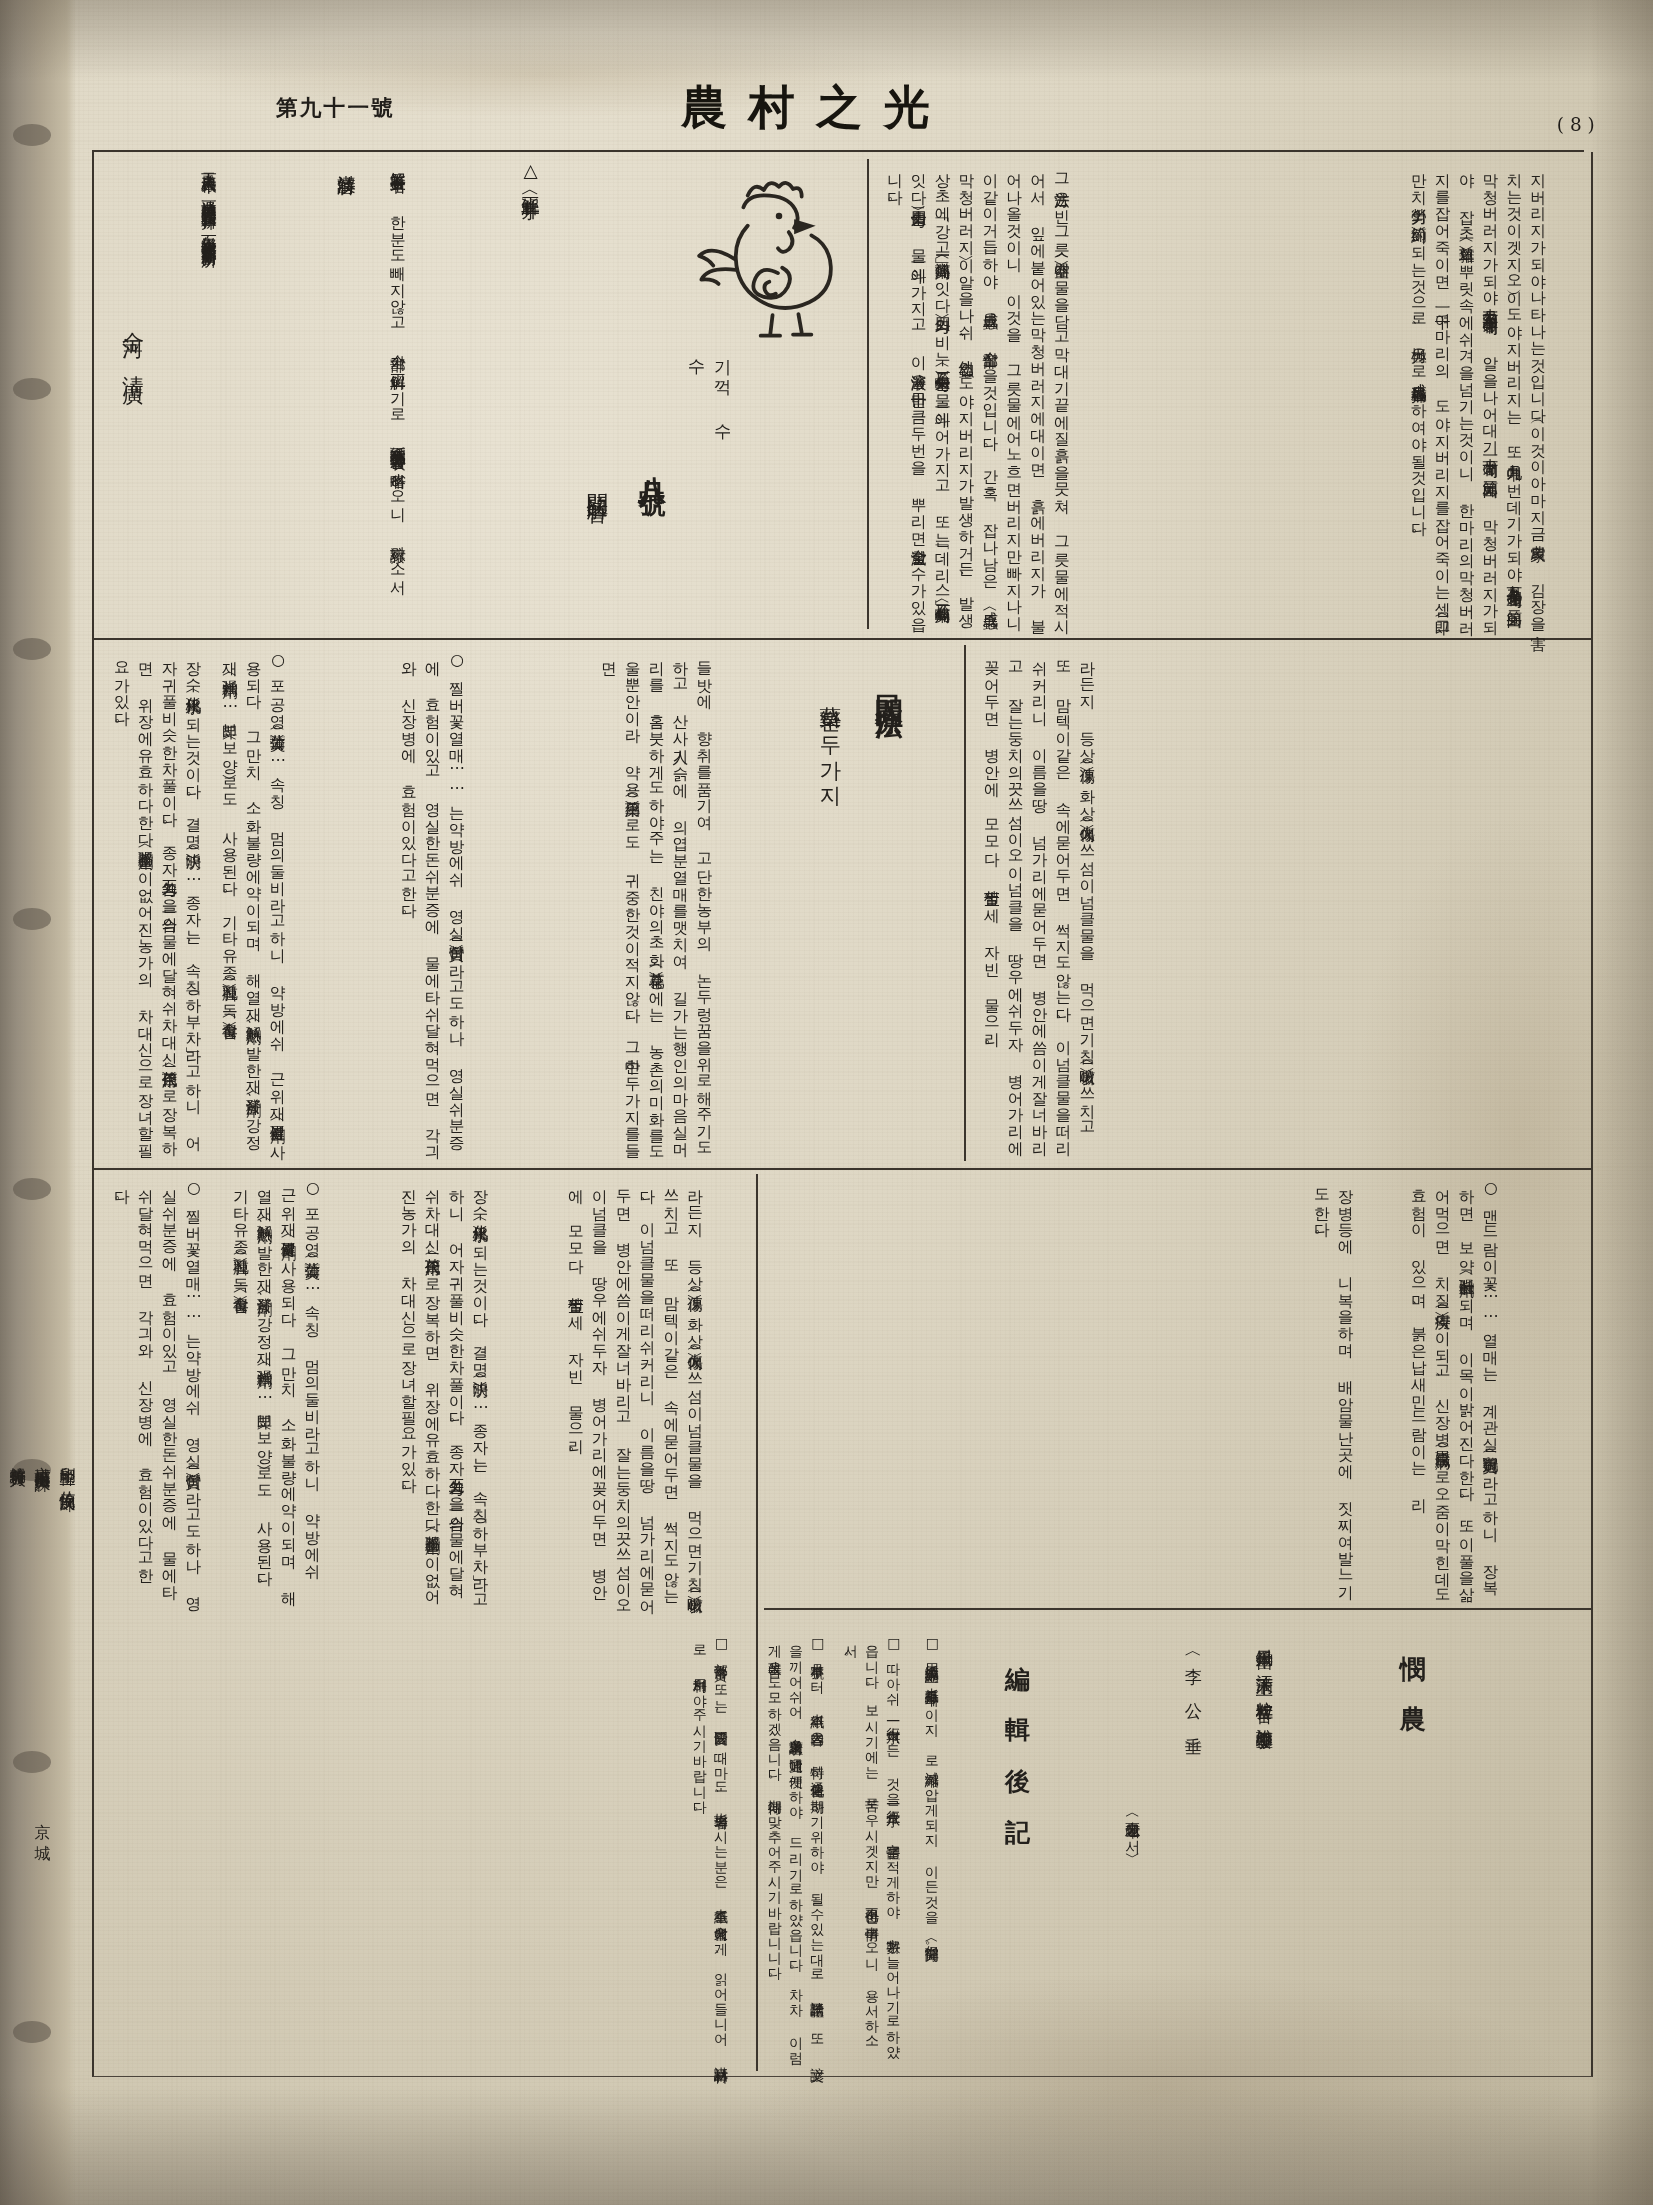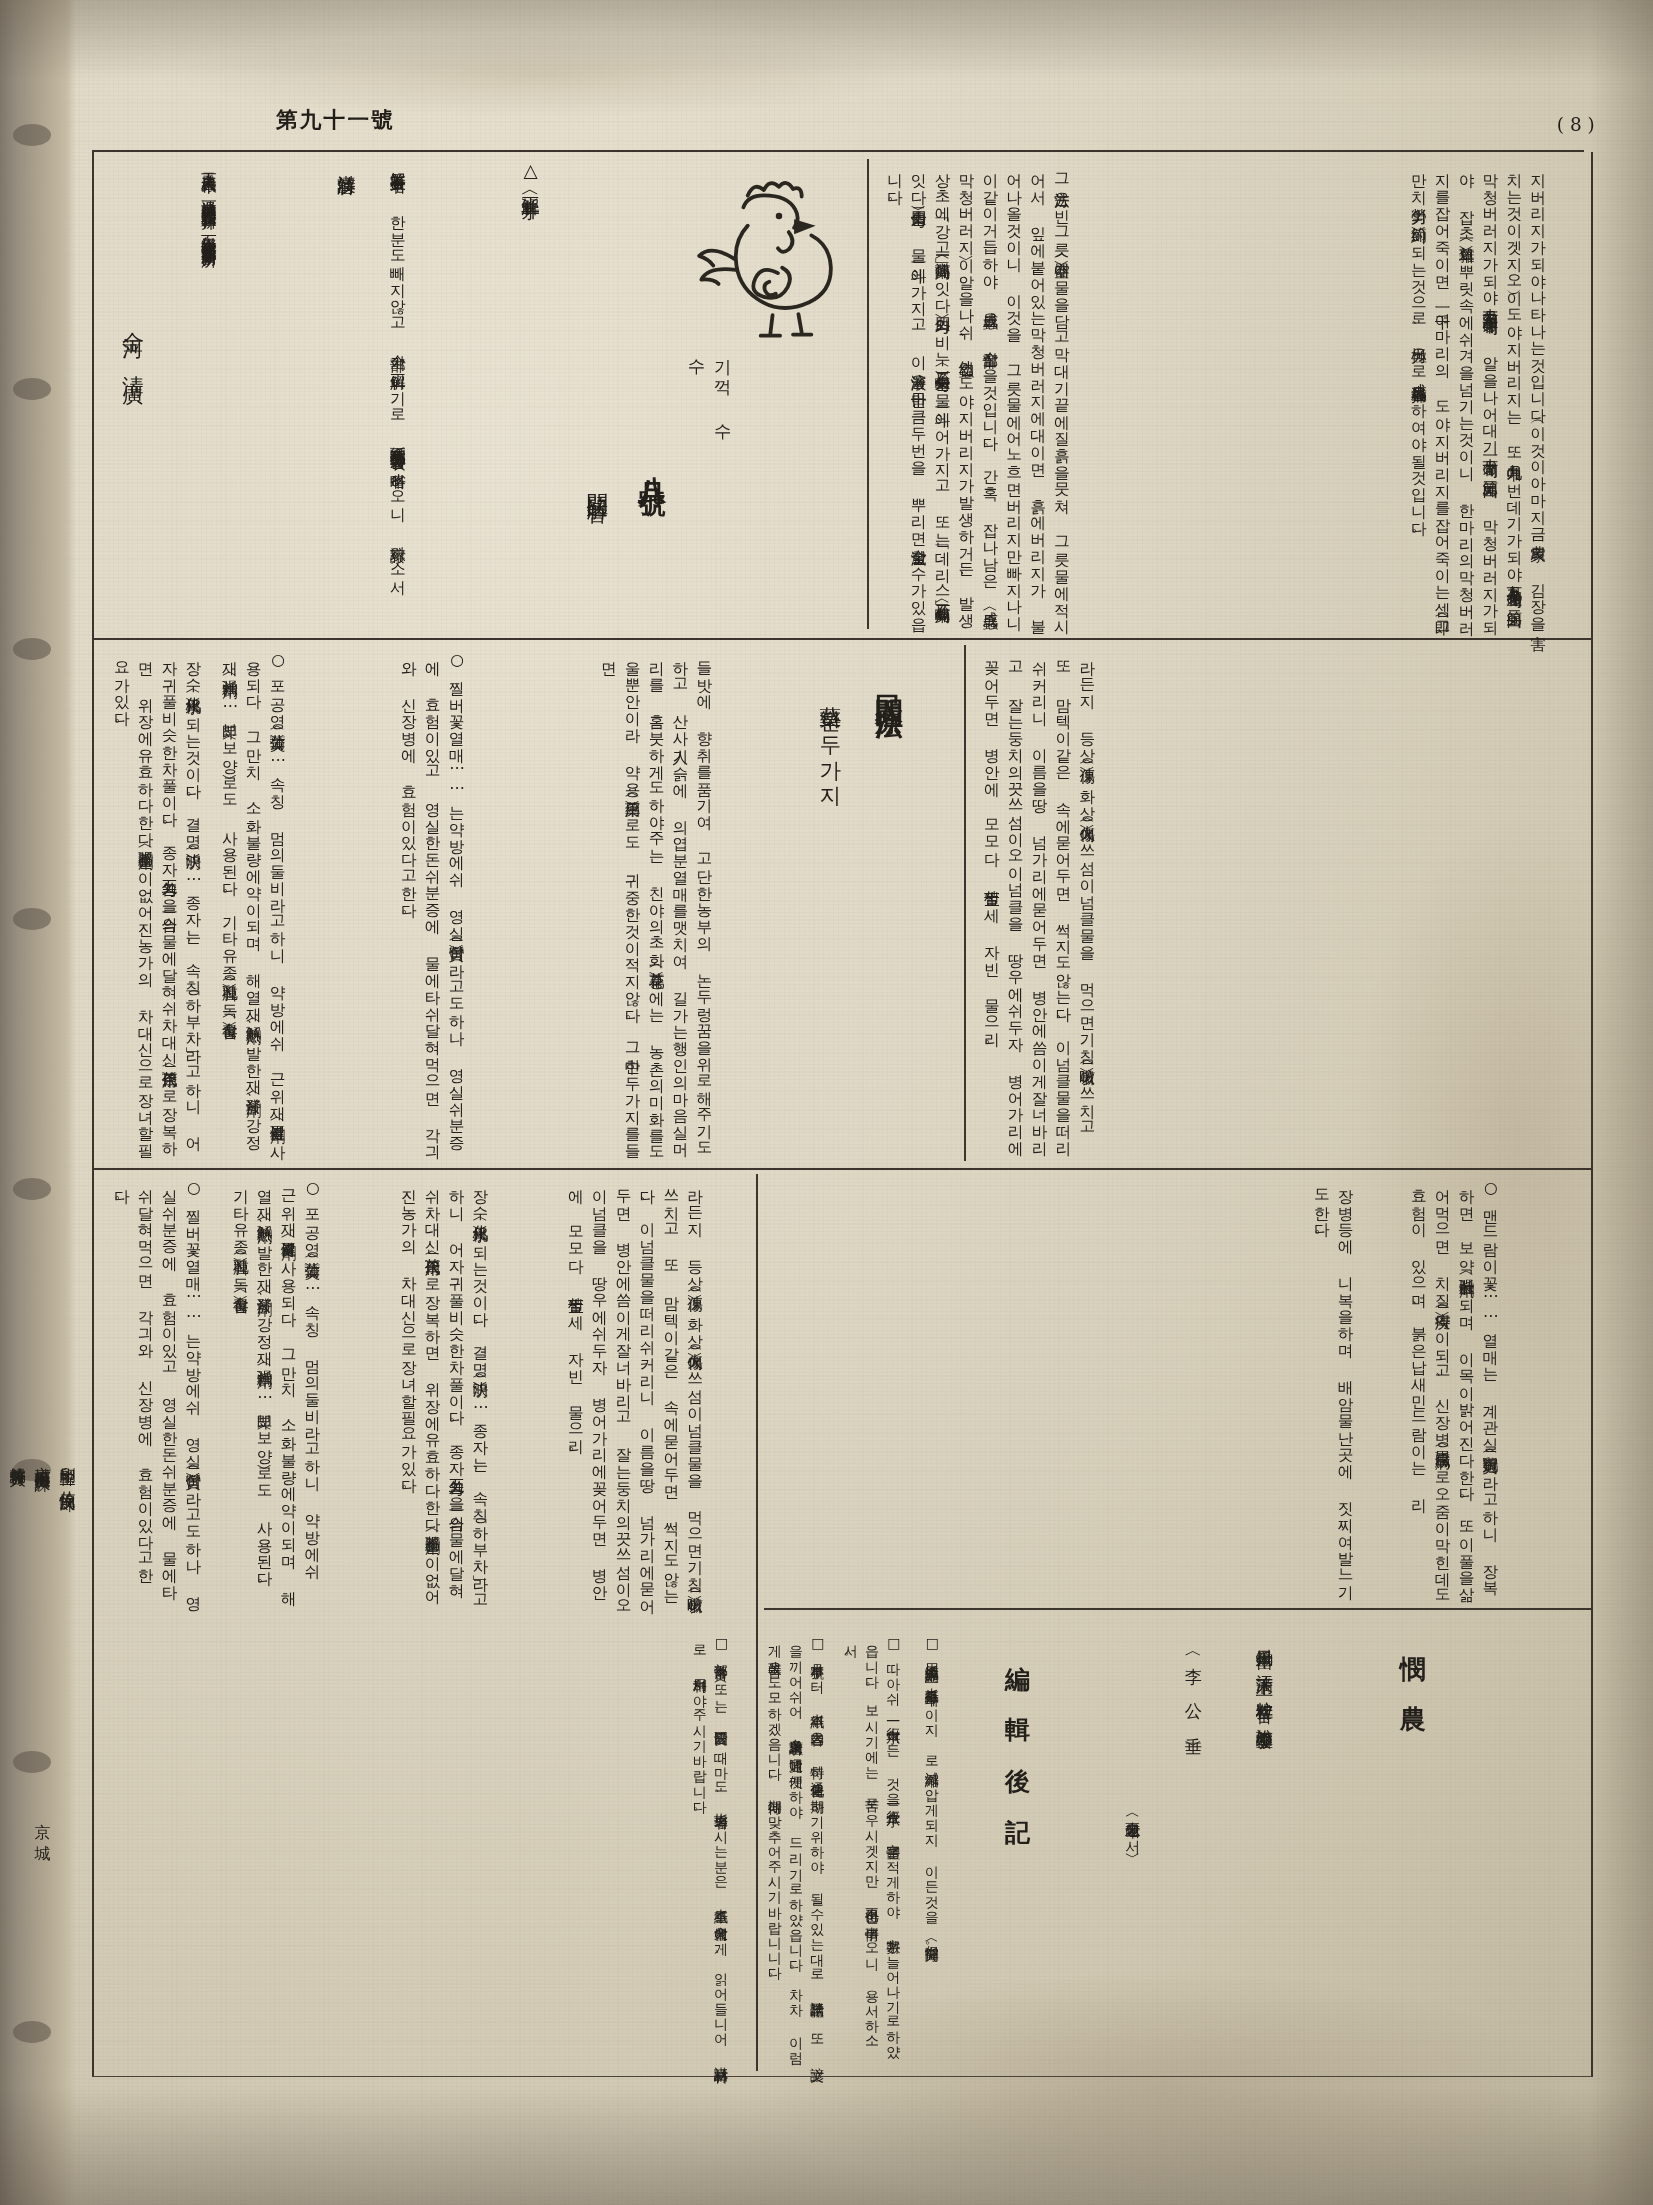--- a/index.html
+++ b/index.html
@@ -83,21 +83,21 @@
   }
 
   
   #masthead {
     position: absolute;
     left: 92px; top: 65px; width: 1508px; height: 81px;
   }
   #issue-no {
     position: absolute; left: 184px; top: 28px;
     font-size: 21.6px; letter-spacing: 2.2px; color: #211e1a;
-    font-family: "DejaVu Serif", serif; font-weight: bold; margin-top: 12px;
+    font-family: "DejaVu Serif", serif; font-weight: bold;
   }
   #title-main {
     position: absolute; left: 589px; top: 12px;
     font-size: 46px; letter-spacing: 21.6px; color: #17150f;
     font-family: "DejaVu Serif", serif; font-weight: bold;
   }
   #reg-box {
     position: absolute; left: 1049px; top: 4.3px; width: 411px; height: 65px;
   }
   .reg-line {
@@ -203,20 +203,21 @@
     <i style="top:1751px"></i>
       <i style="top:2021px"></i>
   </div>
 
   <div id="edge-top"></div>
   <div id="edge-right"></div>
   <div id="edge-bottom"></div>
 
   <div id="masthead">
     <div id="issue-no">第九十一號</div>
+    <div id="title-main">農村之光</div>
 
     <div id="page-num">( 8 )</div>
   </div>
   <div id="masthead-rule"></div>
 
   <div id="frame">
 
     <div class="hrule" id="rule-1"></div>
     <div class="hrule" id="rule-2"></div>
 

